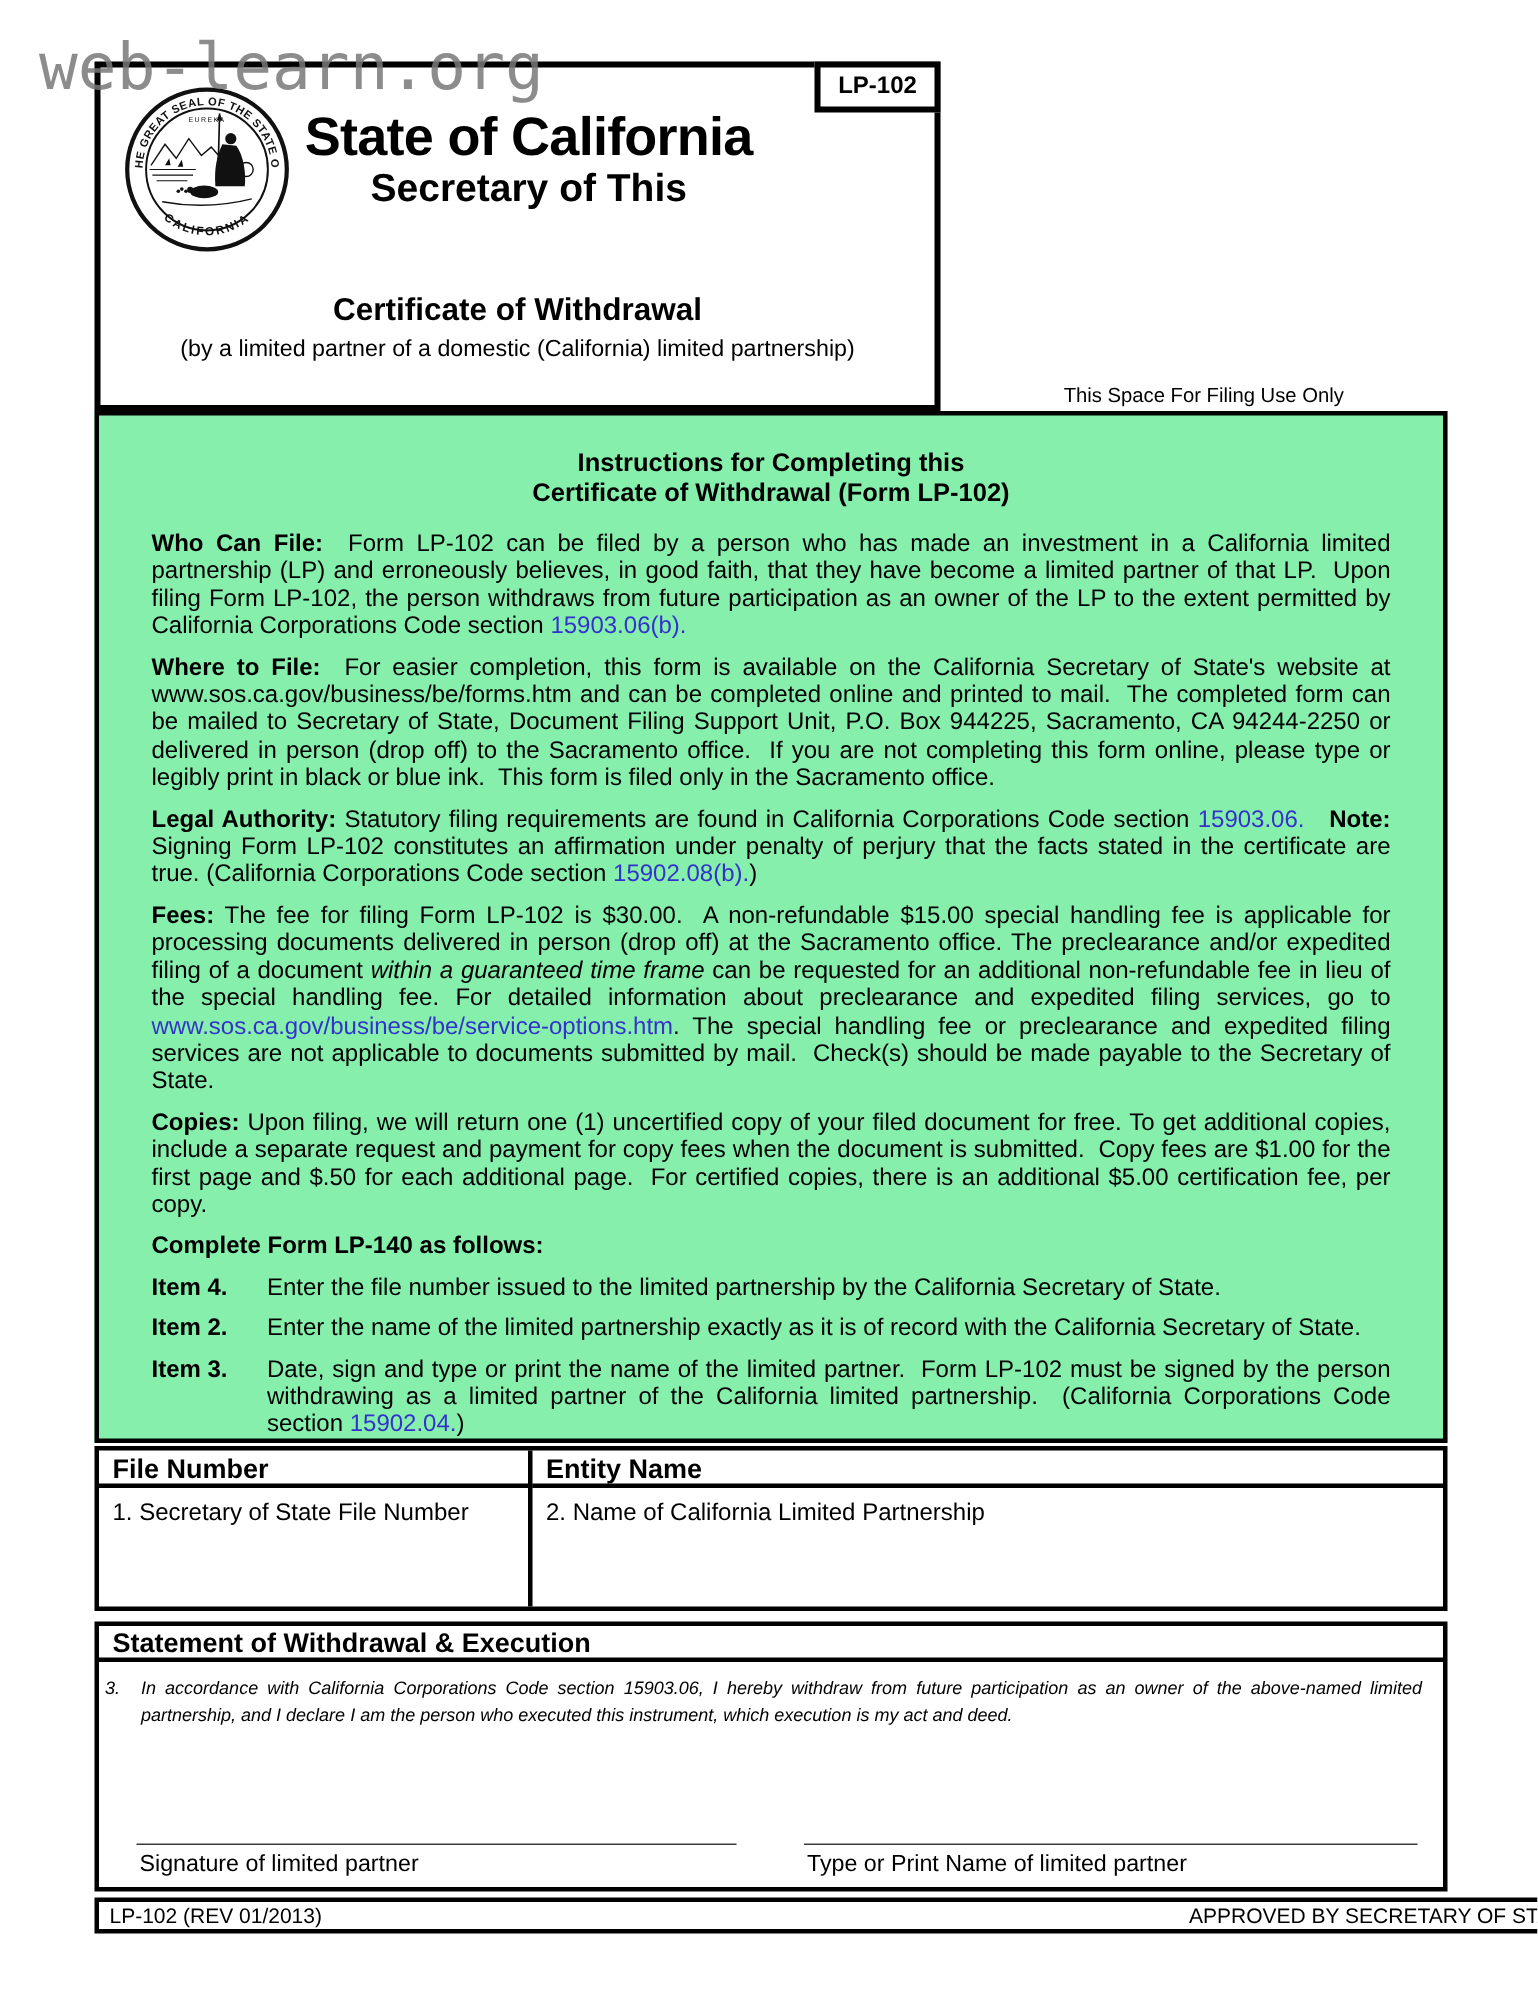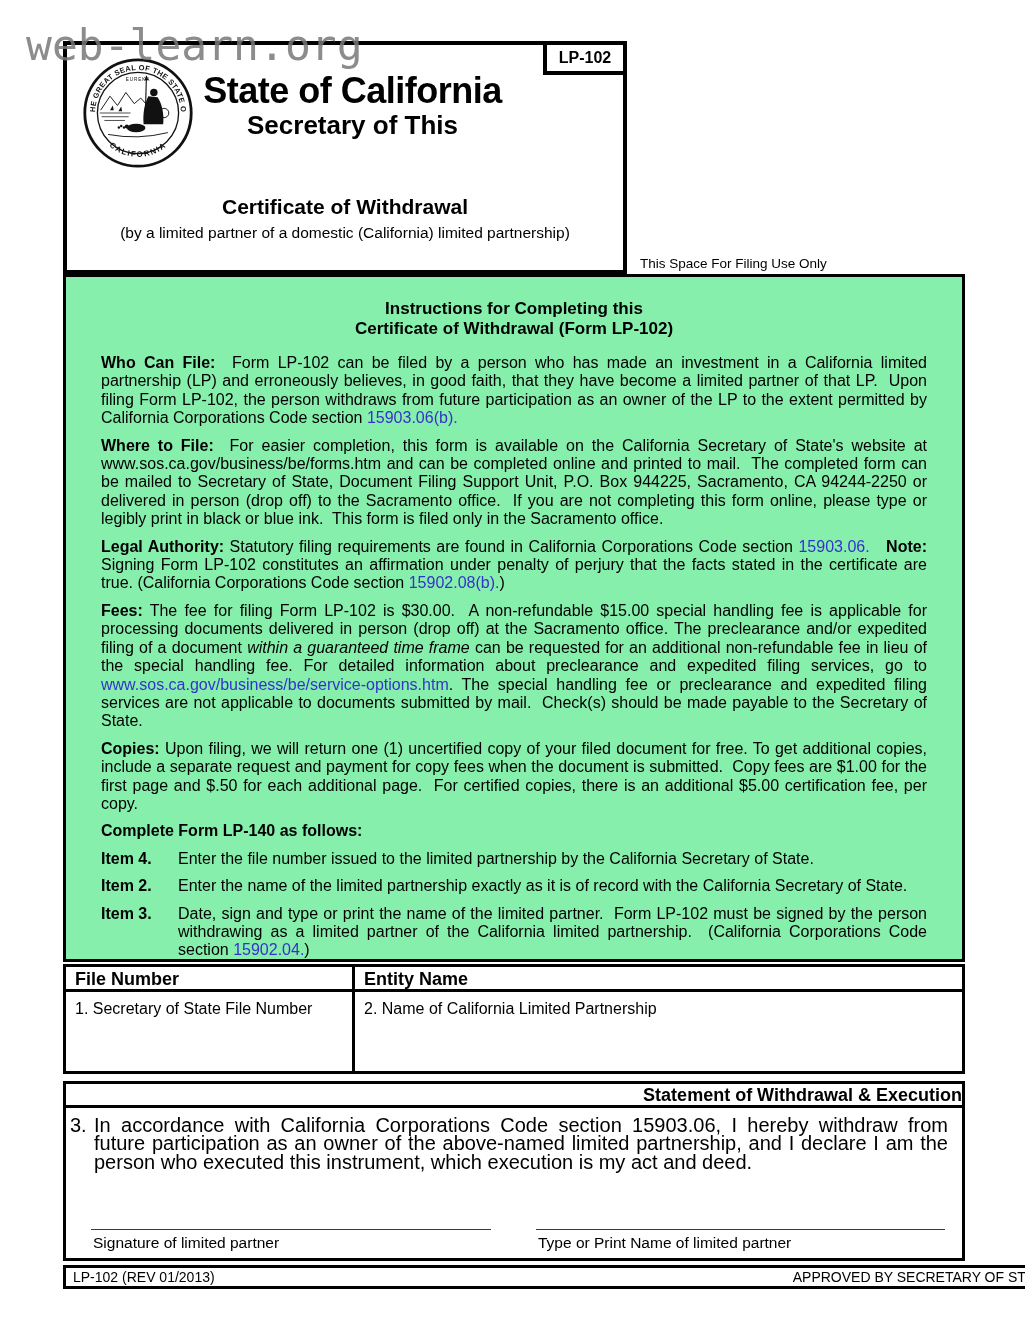--- a/index.html
+++ b/index.html
@@ -19,21 +19,21 @@
   .lp-box {
     position:absolute; top:-4px; right:-4px; width:84px; height:34px; border:4px solid #000;
     display:flex; align-items:center; justify-content:center; font-weight:bold; font-size:16px; background:#fff;
   }
   .seal { position:absolute; left:12px; top:12px; }
   .agency { position:absolute; left:70px; right:55px; top:27px; text-align:center; }
   .agency .t1 { font-size:36px; font-weight:bold; line-height:38px; letter-spacing:-0.5px; }
   .agency .t2 { font-size:26px; font-weight:bold; line-height:30px; }
   .cert-title { position:absolute; left:0; right:0; top:150px; text-align:center; font-size:21px; font-weight:bold; }
   .cert-sub   { position:absolute; left:0; right:0; top:179px; text-align:center; font-size:15.5px; }
-  .filing-note{ position:absolute; left:640px; top:256px; width:325px; text-align:left; font-size:13.5px; }
+  .filing-note{ position:absolute; left:640px; top:256px; width:325px; text-align:center; font-size:13.5px; }
 
   
   .instructions-box {
     position:absolute; left:63px; top:274px; width:902px; height:688px;
     border:3px solid #000; padding:22px 35px 0 35px; background:#86efac;
   }
   .ins-title { text-align:center; font-weight:bold; font-size:17px; line-height:20px; }
   .para { margin-top:9px; font-size:16px; line-height:18.4px; text-align:justify; white-space:pre-wrap; }
   .para.first { margin-top:15px; }
   .b { font-weight:bold; }
@@ -48,23 +48,23 @@
     position:absolute; left:63px; top:964px; width:902px; height:110px;
     border:3px solid #000; display:grid; grid-template-columns:289px 1fr;
     grid-template-rows:25px 1fr; background:#fff;
   }
   .table-box .th { border-bottom:3px solid #000; font-weight:bold; font-size:18px; line-height:22px; padding:1px 0 0 9px; }
   .table-box .c1 { border-right:3px solid #000; }
   .table-box .td { font-size:16px; padding:8px 0 0 9px; }
 
   
   .statement-box { position:absolute; left:63px; top:1081px; width:902px; height:180px; border:3px solid #000; background:#fff; }
-  .st-bar { height:24px; border-bottom:3px solid #000; font-weight:bold; font-size:18px; line-height:21px; padding:1px 0 0 9px;text-align:right; }
+  .st-bar { height:24px; border-bottom:3px solid #000; font-weight:bold; font-size:18px; line-height:21px; padding:1px 0 0 9px; }
   .st-body { position:relative; height:147px; }
-  .st-para { margin:8px 14px 0 4px; padding-left:24px; font-size:20px; line-height:18.4px; text-align:justify; white-space:pre-wrap; }
+  .st-para { margin:8px 14px 0 4px; padding-left:24px; font-size:12px; line-height:18.4px; text-align:justify; white-space:pre-wrap;font-style:italic; }
   .st-para .num { display:inline-block; width:24px; margin-left:-24px; }
   .sig-line { position:absolute; top:113px; height:1px; background:#3a3a3a; }
   .sig-line.l1 { left:25px;  width:400px; }
   .sig-line.l2 { left:470px; width:409px; }
   .sig-label { position:absolute; top:118px; font-size:15.5px; }
   .sig-label.s1 { left:27px; }
   .sig-label.s2 { left:472px; }
 
   
   .footer-bar {

